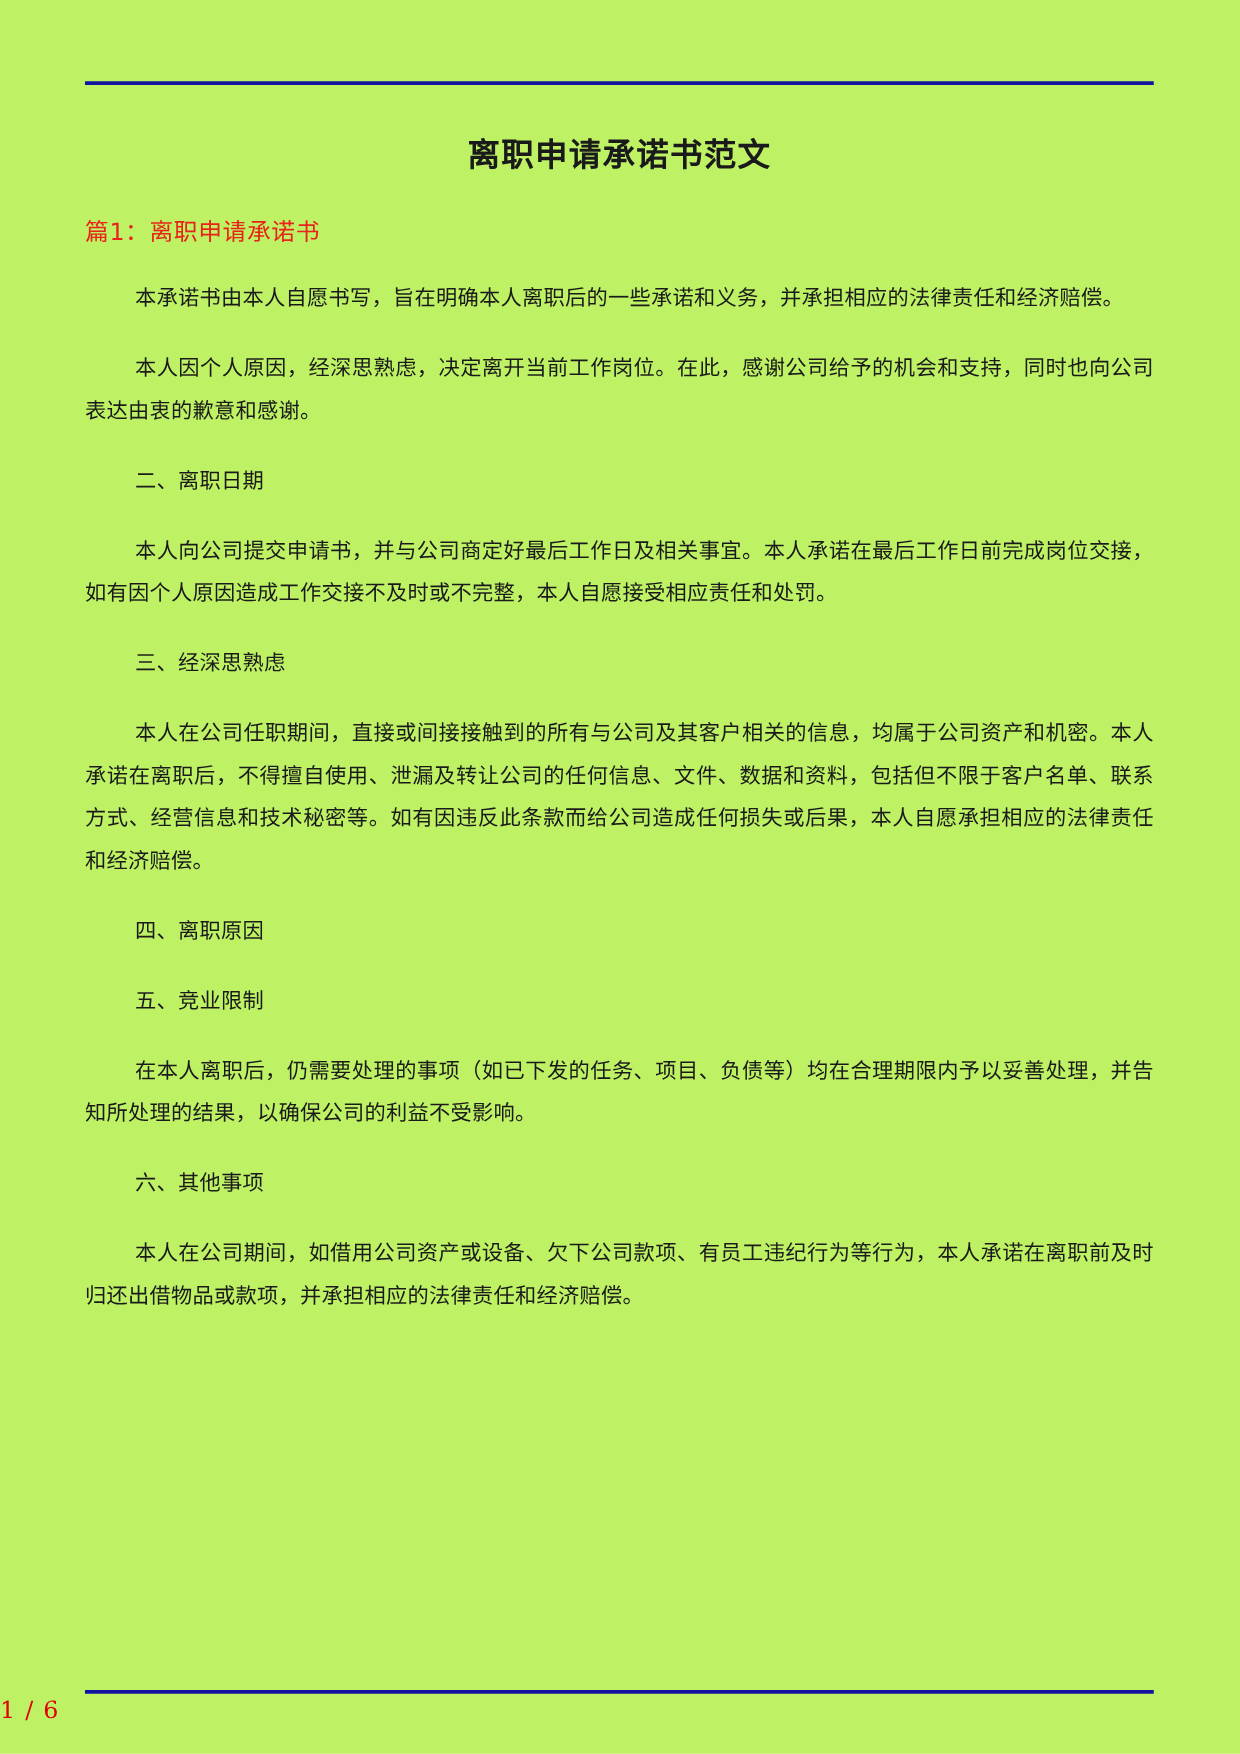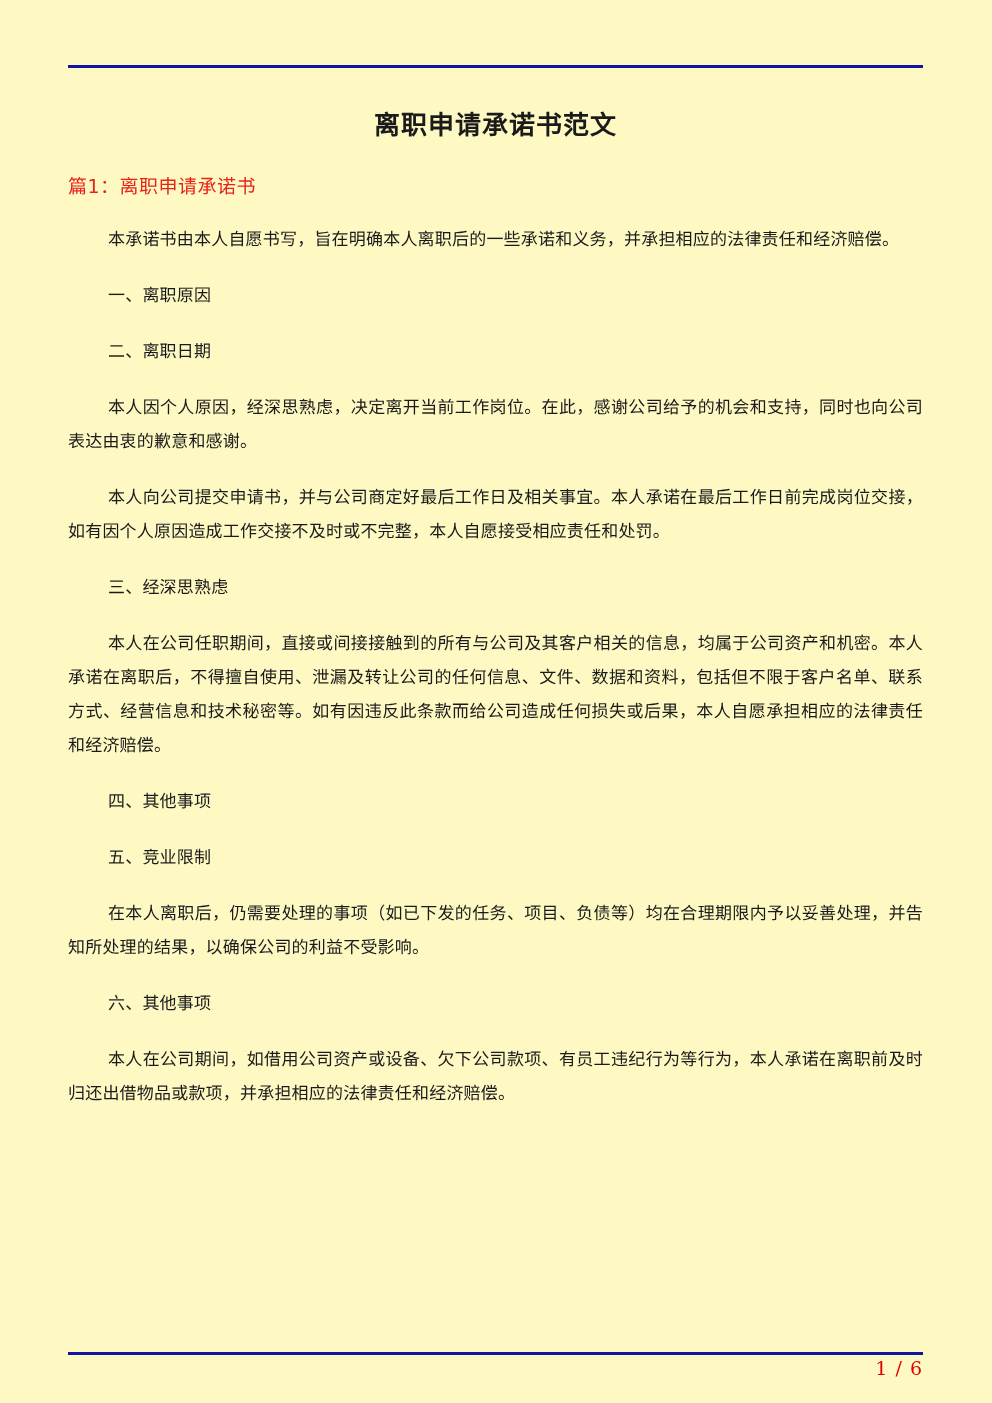--- a/index.html
+++ b/index.html
@@ -13,41 +13,40 @@
     height: 1403px;
     position: relative;
     font-family: "DejaVu Sans", "Liberation Sans", sans-serif;
     color: #1a1a1a;
     overflow: hidden;
   }
 
   .page {
     position: absolute;
     inset: 0;
-    background: #fef9c3;
+    background: #bef264;
   }
 
   
   .rule {
     position: absolute;
     left: 68px;
     width: 855px;
     height: 3px;
     background: #1413a0;
   }
   .rule-top { top: 65px; }
   .rule-bottom { top: 1352px; }
 
   
   .page-number {
     position: absolute;
     top: 1357px;
     left: 0;
     width: 923px;
-    text-align: right;
     font-family: "DejaVu Serif", "Liberation Serif", serif;
     font-size: 19px;
     letter-spacing: 1px;
     color: #e00000;
   }
 
   
   .content {
     position: absolute;
     top: 108px;
@@ -102,30 +101,29 @@
 
   <div class="content">
 
     <h1 class="doc-title">离职申请承诺书范文</h1>
 
     <h2 class="part-title">篇1：离职申请承诺书</h2>
 
 
     <p class="para indent">本承诺书由本人自愿书写，旨在明确本人离职后的一些承诺和义务，并承担相应的法律责任和经济赔偿。</p>
 
-    <p class="para section-head">一、离职原因</p>
+    <p class="para indent">本人因个人原因，经深思熟虑，决定离开当前工作岗位。在此，感谢公司给予的机会和支持，同时也向公司表达由衷的歉意和感谢。</p>
+
     <p class="para section-head">二、离职日期</p>
-
-    <p class="para indent">本人因个人原因，经深思熟虑，决定离开当前工作岗位。在此，感谢公司给予的机会和支持，同时也向公司表达由衷的歉意和感谢。</p>
     <p class="para indent">本人向公司提交申请书，并与公司商定好最后工作日及相关事宜。本人承诺在最后工作日前完成岗位交接，如有因个人原因造成工作交接不及时或不完整，本人自愿接受相应责任和处罚。</p>
 
     <p class="para section-head">三、经深思熟虑</p>
     <p class="para indent">本人在公司任职期间，直接或间接接触到的所有与公司及其客户相关的信息，均属于公司资产和机密。本人承诺在离职后，不得擅自使用、泄漏及转让公司的任何信息、文件、数据和资料，包括但不限于客户名单、联系方式、经营信息和技术秘密等。如有因违反此条款而给公司造成任何损失或后果，本人自愿承担相应的法律责任和经济赔偿。</p>
 
-    <p class="para section-head">四、其他事项</p>
+    <p class="para section-head">四、离职原因</p>
 
     <p class="para section-head">五、竞业限制</p>
     <p class="para indent">在本人离职后，仍需要处理的事项（如已下发的任务、项目、负债等）均在合理期限内予以妥善处理，并告知所处理的结果，以确保公司的利益不受影响。</p>
 
     <p class="para section-head">六、其他事项</p>
     <p class="para indent">本人在公司期间，如借用公司资产或设备、欠下公司款项、有员工违纪行为等行为，本人承诺在离职前及时归还出借物品或款项，并承担相应的法律责任和经济赔偿。</p>
 
   </div>
 
   <div class="rule rule-bottom"></div>

